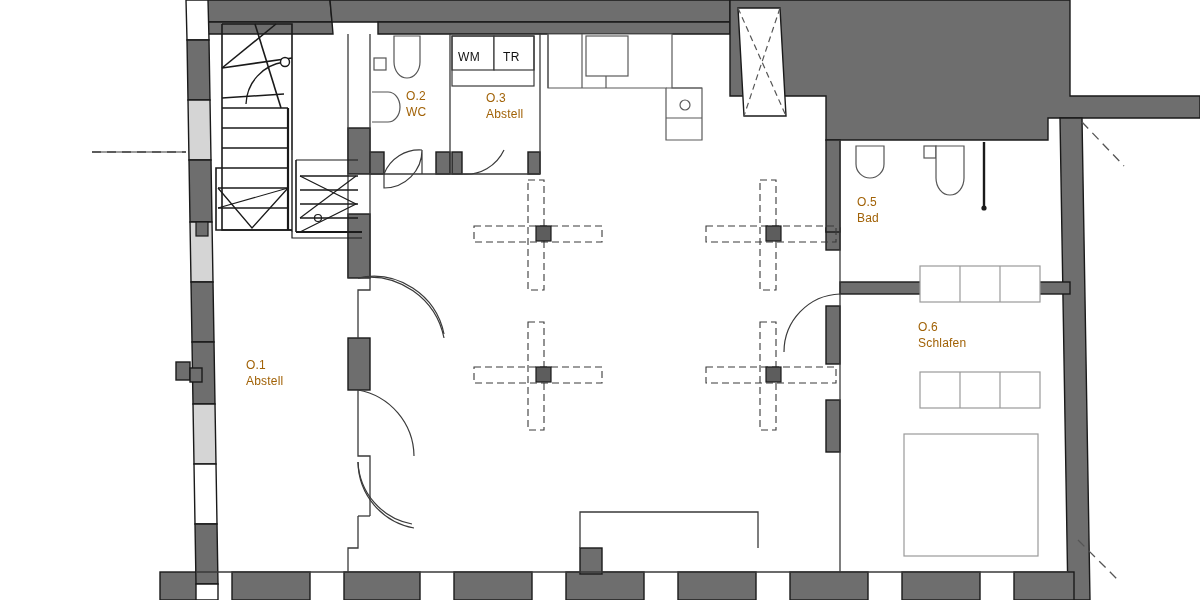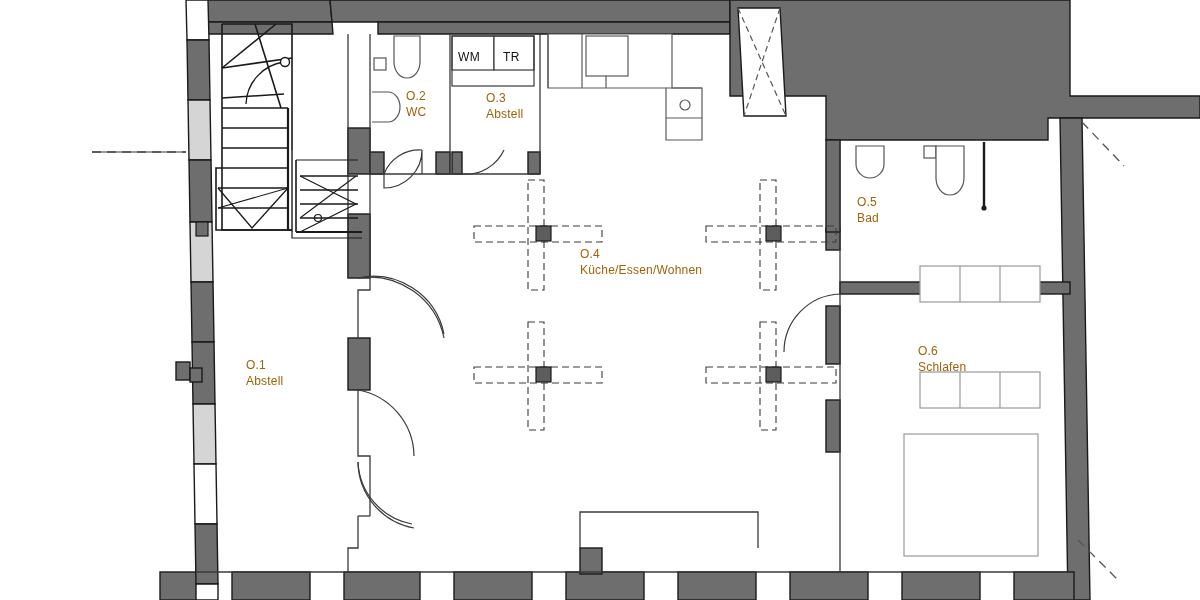--- a/index.html
+++ b/index.html
@@ -264,31 +264,27 @@
   <div class="room-label" style="left:406px;top:88px;">
     <span class="num">O.2</span>
     <span class="nm">WC</span>
   </div>
 
   <div class="room-label" style="left:486px;top:90px;">
     <span class="num">O.3</span>
     <span class="nm">Abstell</span>
   </div>
 
-  <div class="room-label" style="left:580px;top:246px;">
-    <span class="num">O.4</span>
-    <span class="nm">Küche/Essen/Wohnen</span>
-  </div>
 
   <div class="room-label" style="left:857px;top:194px;">
     <span class="num">O.5</span>
     <span class="nm">Bad</span>
   </div>
 
-  <div class="room-label" style="left:918px;top:319px;margin-top:24px;">
+  <div class="room-label" style="left:918px;top:319px;">
     <span class="num">O.6</span>
     <span class="nm">Schlafen</span>
   </div>
 
   <div class="appliance-label" style="left:458px;top:50px;">WM</div>
   <div class="appliance-label" style="left:503px;top:50px;">TR</div>
 
 </div>
 
 </body></html>

